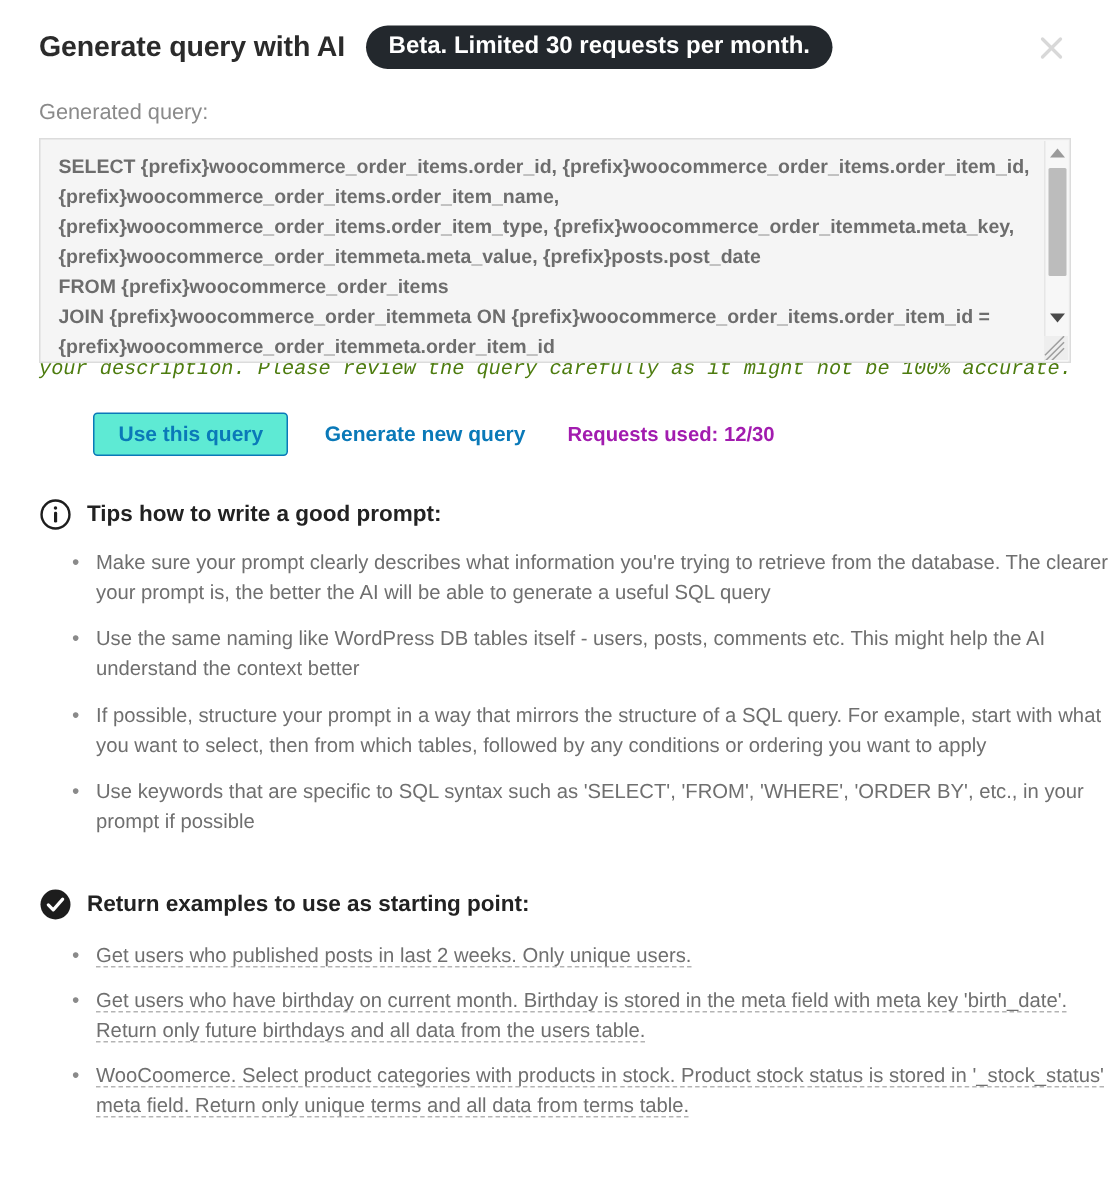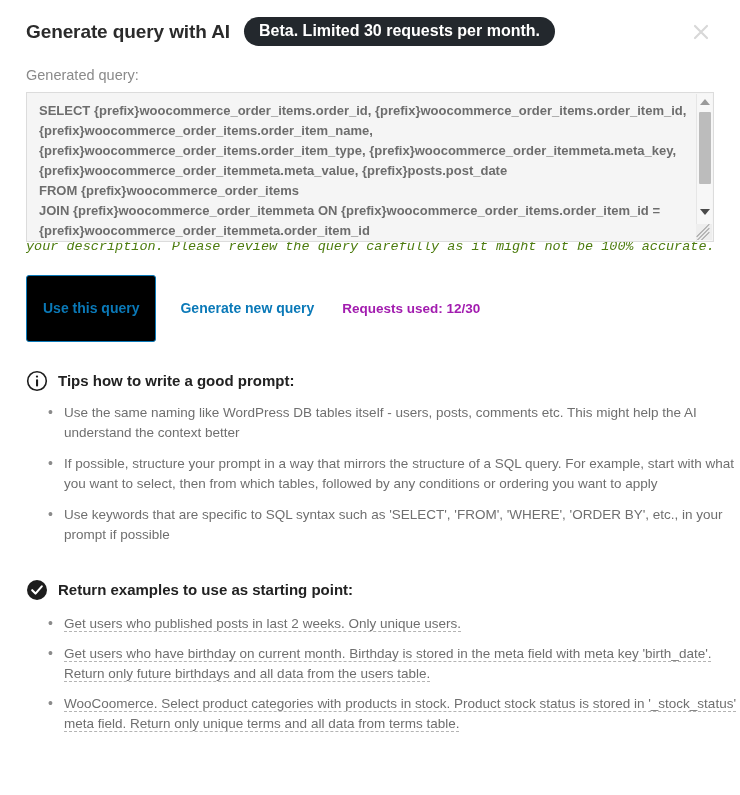--- a/index.html
+++ b/index.html
@@ -178,26 +178,27 @@
   .actions {
     margin-top: 18px;
     display: flex;
     align-items: center;
   }
   .btn-primary {
     font-family: "Liberation Sans", sans-serif;
     font-size: 14px;
     font-weight: bold;
     color: #0a79b8;
-    background: #000000;
+    background: #5eead4;
     border: 1px solid #0a79b8;
     border-radius: 3px;
-    padding: 24px 16px;
+    padding: 5px 16px;
     cursor: pointer;
     line-height: 1.2;
+    margin-left: 36px;
   }
   .btn-link {
     margin-left: 24px;
     font-size: 14px;
     font-weight: bold;
     color: #0a79b8;
     background: none;
     border: none;
     cursor: pointer;
     font-family: "Liberation Sans", sans-serif;
@@ -312,20 +313,21 @@
   <div class="section">
     <div class="section-head">
       <svg class="section-icon" viewBox="0 0 22 22">
         <circle cx="11" cy="11" r="9.3" fill="none" stroke="#1d1d1d" stroke-width="1.6"></circle>
         <circle cx="11" cy="6.6" r="1.15" fill="#1d1d1d"></circle>
         <rect x="10" y="9.2" width="2.1" height="7.2" rx="0.9" fill="#1d1d1d"></rect>
       </svg>
       <div class="section-title">Tips how to write a good prompt:</div>
     </div>
     <ul class="tips">
+      <li>Make sure your prompt clearly describes what information you're trying to retrieve from the database. The clearer your prompt is, the better the AI will be able to generate a useful SQL query</li>
       <li>Use the same naming like WordPress DB tables itself - users, posts, comments etc. This might help the AI understand the context better</li>
       <li>If possible, structure your prompt in a way that mirrors the structure of a SQL query. For example, start with what you want to select, then from which tables, followed by any conditions or ordering you want to apply</li>
       <li>Use keywords that are specific to SQL syntax such as 'SELECT', 'FROM', 'WHERE', 'ORDER BY', etc., in your prompt if possible</li>
     </ul>
   </div>
 
   <div class="section examples-section">
     <div class="section-head">
       <svg class="section-icon" viewBox="0 0 22 22">
         <circle cx="11" cy="11" r="10" fill="#1d1d1d"></circle>

